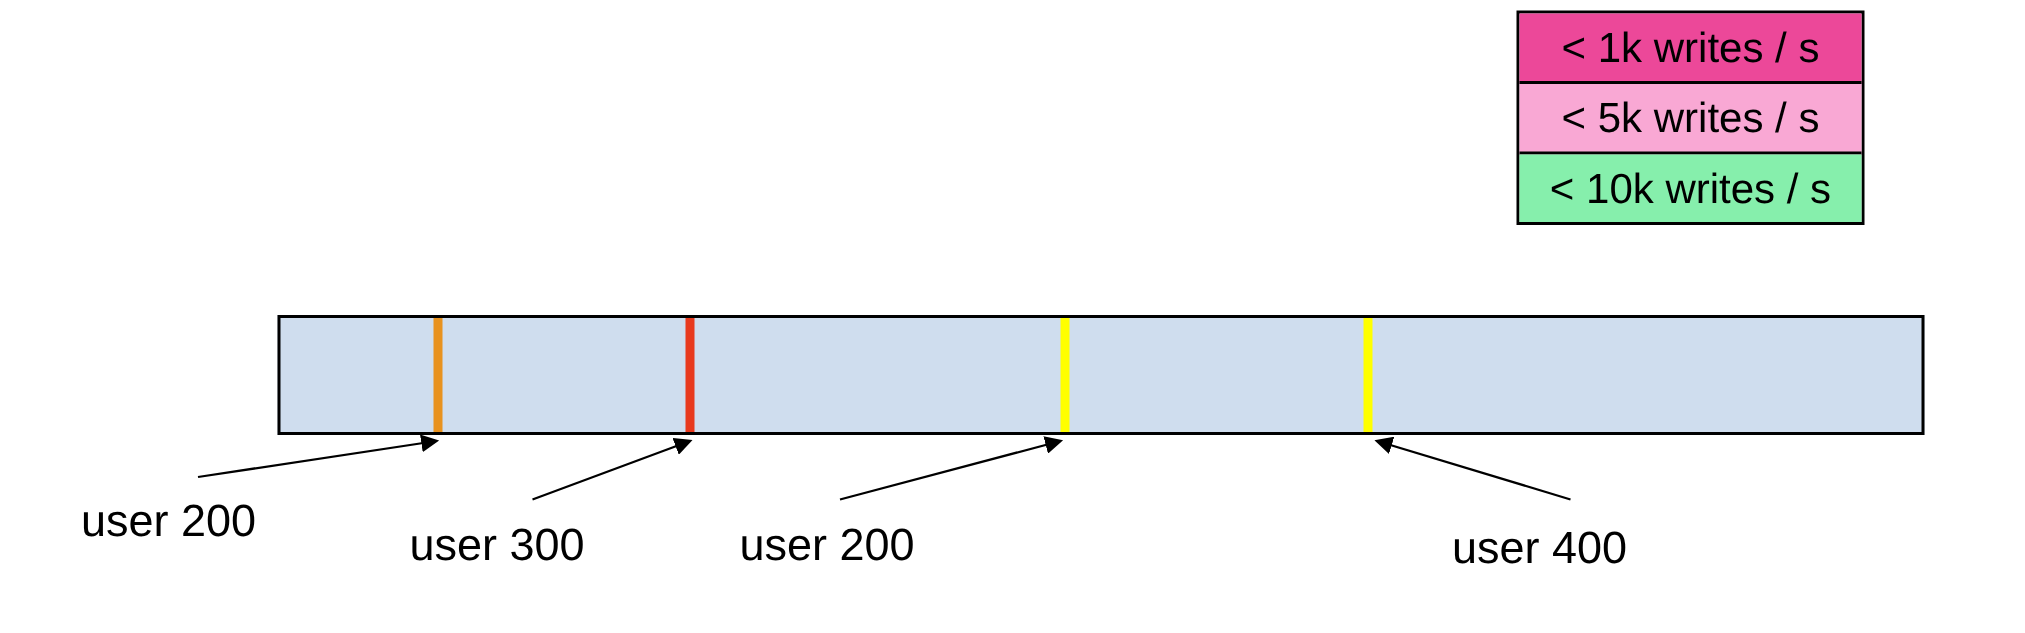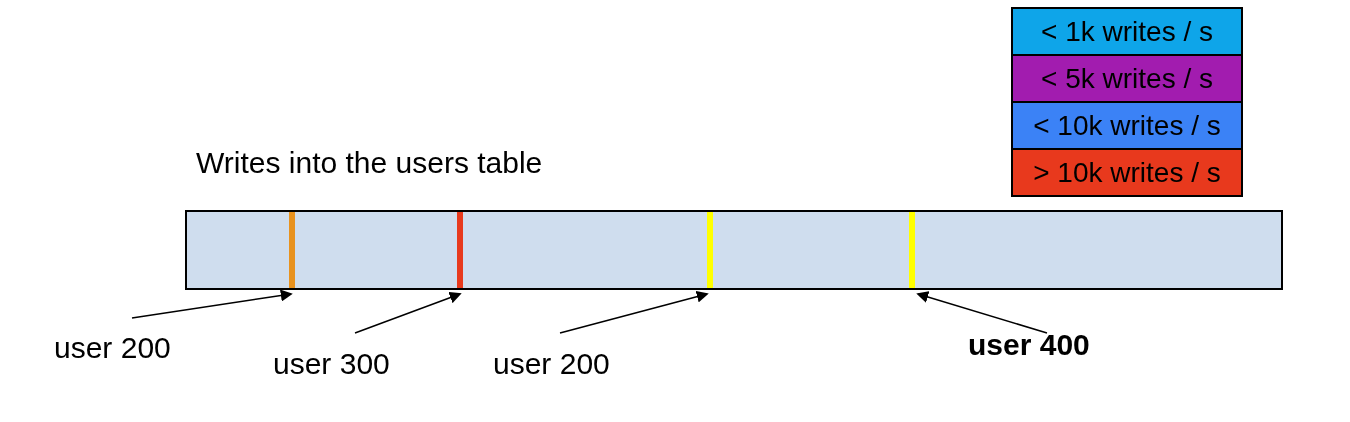--- a/index.html
+++ b/index.html
@@ -26,34 +26,30 @@
   }
   .marker { position:absolute; top:0; bottom:0; width:6px; }
   .callout-label { position:absolute; font-size:30px; white-space:nowrap; }
   .arrows { position:absolute; left:0; top:0; pointer-events:none; }
 </style>
 </head>
 <body>
 
 <div class="canvas">
 
-  <div class="title">Writes into the users table</div>
 
   <div class="legend">
-    <div class="legend-row" style="background: #0ea5e9;">
+    <div class="legend-row" style="background: #ec4899;">
       <span>&lt; 1k writes / s</span>
     </div>
-    <div class="legend-row" style="background: #a21caf;">
+    <div class="legend-row" style="background: #f9a8d4;">
       <span>&lt; 5k writes / s</span>
     </div>
-    <div class="legend-row" style="background: #3b82f6;">
+    <div class="legend-row" style="background: #86efac;">
       <span>&lt; 10k writes / s</span>
-    </div>
-    <div class="legend-row" style="background: rgb(232, 57, 29);">
-      <span>&gt; 10k writes / s</span>
     </div>
   </div>
 
   <div class="bar" style="left: 185px; top: 210px; width: 1094px; height: 76px; background: rgb(207, 221, 238);">
     <div class="marker" style="left: 102px; background: rgb(232, 146, 31);"></div>
     <div class="marker" style="left: 270px; background: rgb(232, 57, 29);"></div>
     <div class="marker" style="left: 520px; background: rgb(255, 255, 0);"></div>
     <div class="marker" style="left: 722px; background: rgb(255, 255, 0);"></div>
   </div>
 
@@ -65,15 +61,15 @@
     </defs>
     <line class="arrow-line" stroke="#000" stroke-width="1.5" marker-end="url(#ah)" x1="132" y1="318" x2="291" y2="294"></line>
     <line class="arrow-line" stroke="#000" stroke-width="1.5" marker-end="url(#ah)" x1="355" y1="333" x2="460" y2="294"></line>
     <line class="arrow-line" stroke="#000" stroke-width="1.5" marker-end="url(#ah)" x1="560" y1="333" x2="707" y2="294"></line>
     <line class="arrow-line" stroke="#000" stroke-width="1.5" marker-end="url(#ah)" x1="1047" y1="333" x2="918" y2="294"></line>
   </svg>
 
   <div class="callout-label" style="left: 54px; top: 331px;">user 200</div>
   <div class="callout-label" style="left: 273px; top: 347px;">user 300</div>
   <div class="callout-label" style="left: 493px; top: 347px;">user 200</div>
-  <div class="callout-label" style="left: 968px; top: 328px; font-weight: bold;">user 400</div>
+  <div class="callout-label" style="left: 968px; top: 349px;">user 400</div>
 
 </div>
 
 </body></html>

